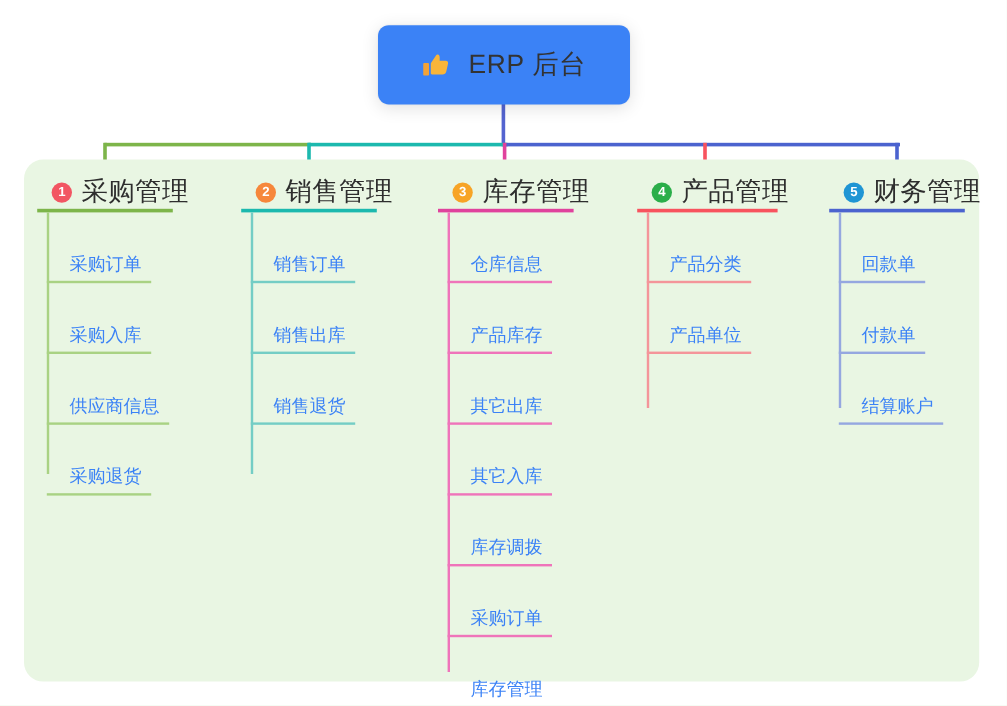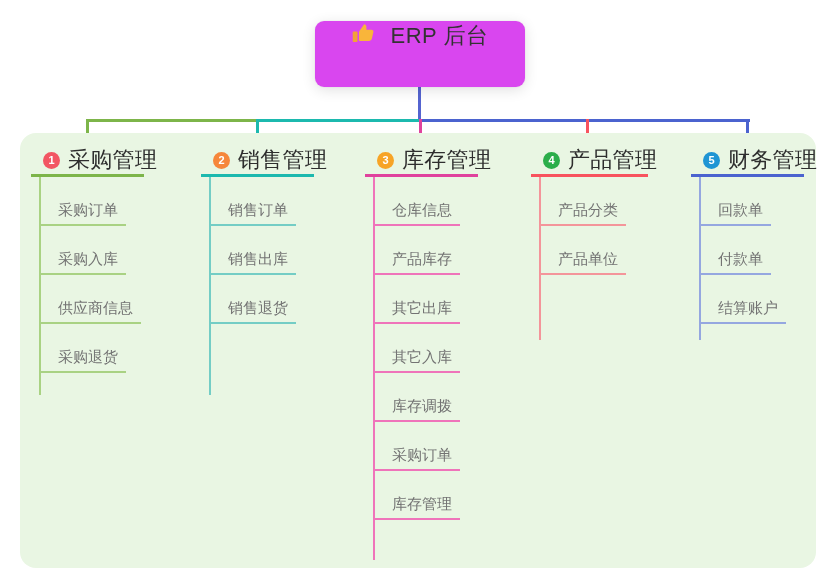--- a/index.html
+++ b/index.html
@@ -4,23 +4,23 @@
 <style>
   html,body{margin:0;padding:0;}
   body{
     width:839px;height:588px;position:relative;overflow:hidden;
     background:#ffffff;
     font-family:"Liberation Sans","DejaVu Sans",sans-serif;
   }
   
   .root-card{
     position:absolute;left:315px;top:21px;width:210px;height:66px;
-    background:#d946ef;border-radius:9px;
+    background:#3b82f6;border-radius:9px;
     box-shadow:0 3px 14px rgba(0,0,0,.12), 0 0 0 1px rgba(0,0,0,.02);
-    display:flex;align-items:flex-start;justify-content:center;gap:15px;
+    display:flex;align-items:center;justify-content:center;gap:15px;
   }
   .root-card .label{font-size:22px;color:#333;letter-spacing:.5px;}
   .root-card svg{display:block;}
   
   .vline,.hseg{position:absolute;}
   .root-drop{left:418px;top:86px;width:3px;height:36px;}
   .hseg{top:119px;height:3px;background:var(--line);}
   .seg-1{left:87px;width:172px;}
   .seg-2{left:257px;width:166px;}
   .seg-3{left:421px;width:329px;}
@@ -53,25 +53,25 @@
   }
   .branch-title .label{font-size:22px;color:#2e2e2e;letter-spacing:.3px;white-space:nowrap;}
   .title-line{width:113px;height:3px;background:var(--line);}
   .b4 .title-line{width:117px;}
   .trunk{position:absolute;left:8px;top:31px;width:2px;background:var(--child-line);}
   .b1 .trunk,.b2 .trunk{height:218px;}
   .b3 .trunk{height:383px;}
   .b4 .trunk,.b5 .trunk{height:163px;}
   .children{margin-left:8px;}
   .child{
-    height:49px;box-sizing:border-box;
+    height:59px;box-sizing:border-box;
     display:flex;align-items:flex-end;
     padding:0 8px 4px 19px;width:max-content;
     border-bottom:2px solid var(--child-line);
-    font-size:15px;color:#737373;white-space:nowrap;cursor:default;
+    font-size:15px;color:#3b82f6;white-space:nowrap;cursor:default;
   }
 </style>
 </head>
 <body style="background: rgb(255, 255, 255);">
 
 <div class="vline root-drop" style="background: rgb(84, 100, 208);"></div>
 <div class="hseg seg-1" style="--line: #7db54a; --child-line: #a9d283; --badge: #f25663;"></div>
 <div class="hseg seg-2" style="--line: #1cb9ae; --child-line: #74cdc5; --badge: #f6873b;"></div>
 <div class="hseg seg-3" style="--line: #4b63cf; --child-line: #95a7e0; --badge: #1f95d4;"></div>
 <div class="drop drop-1" style="--line: #7db54a; --child-line: #a9d283; --badge: #f25663;"></div>

